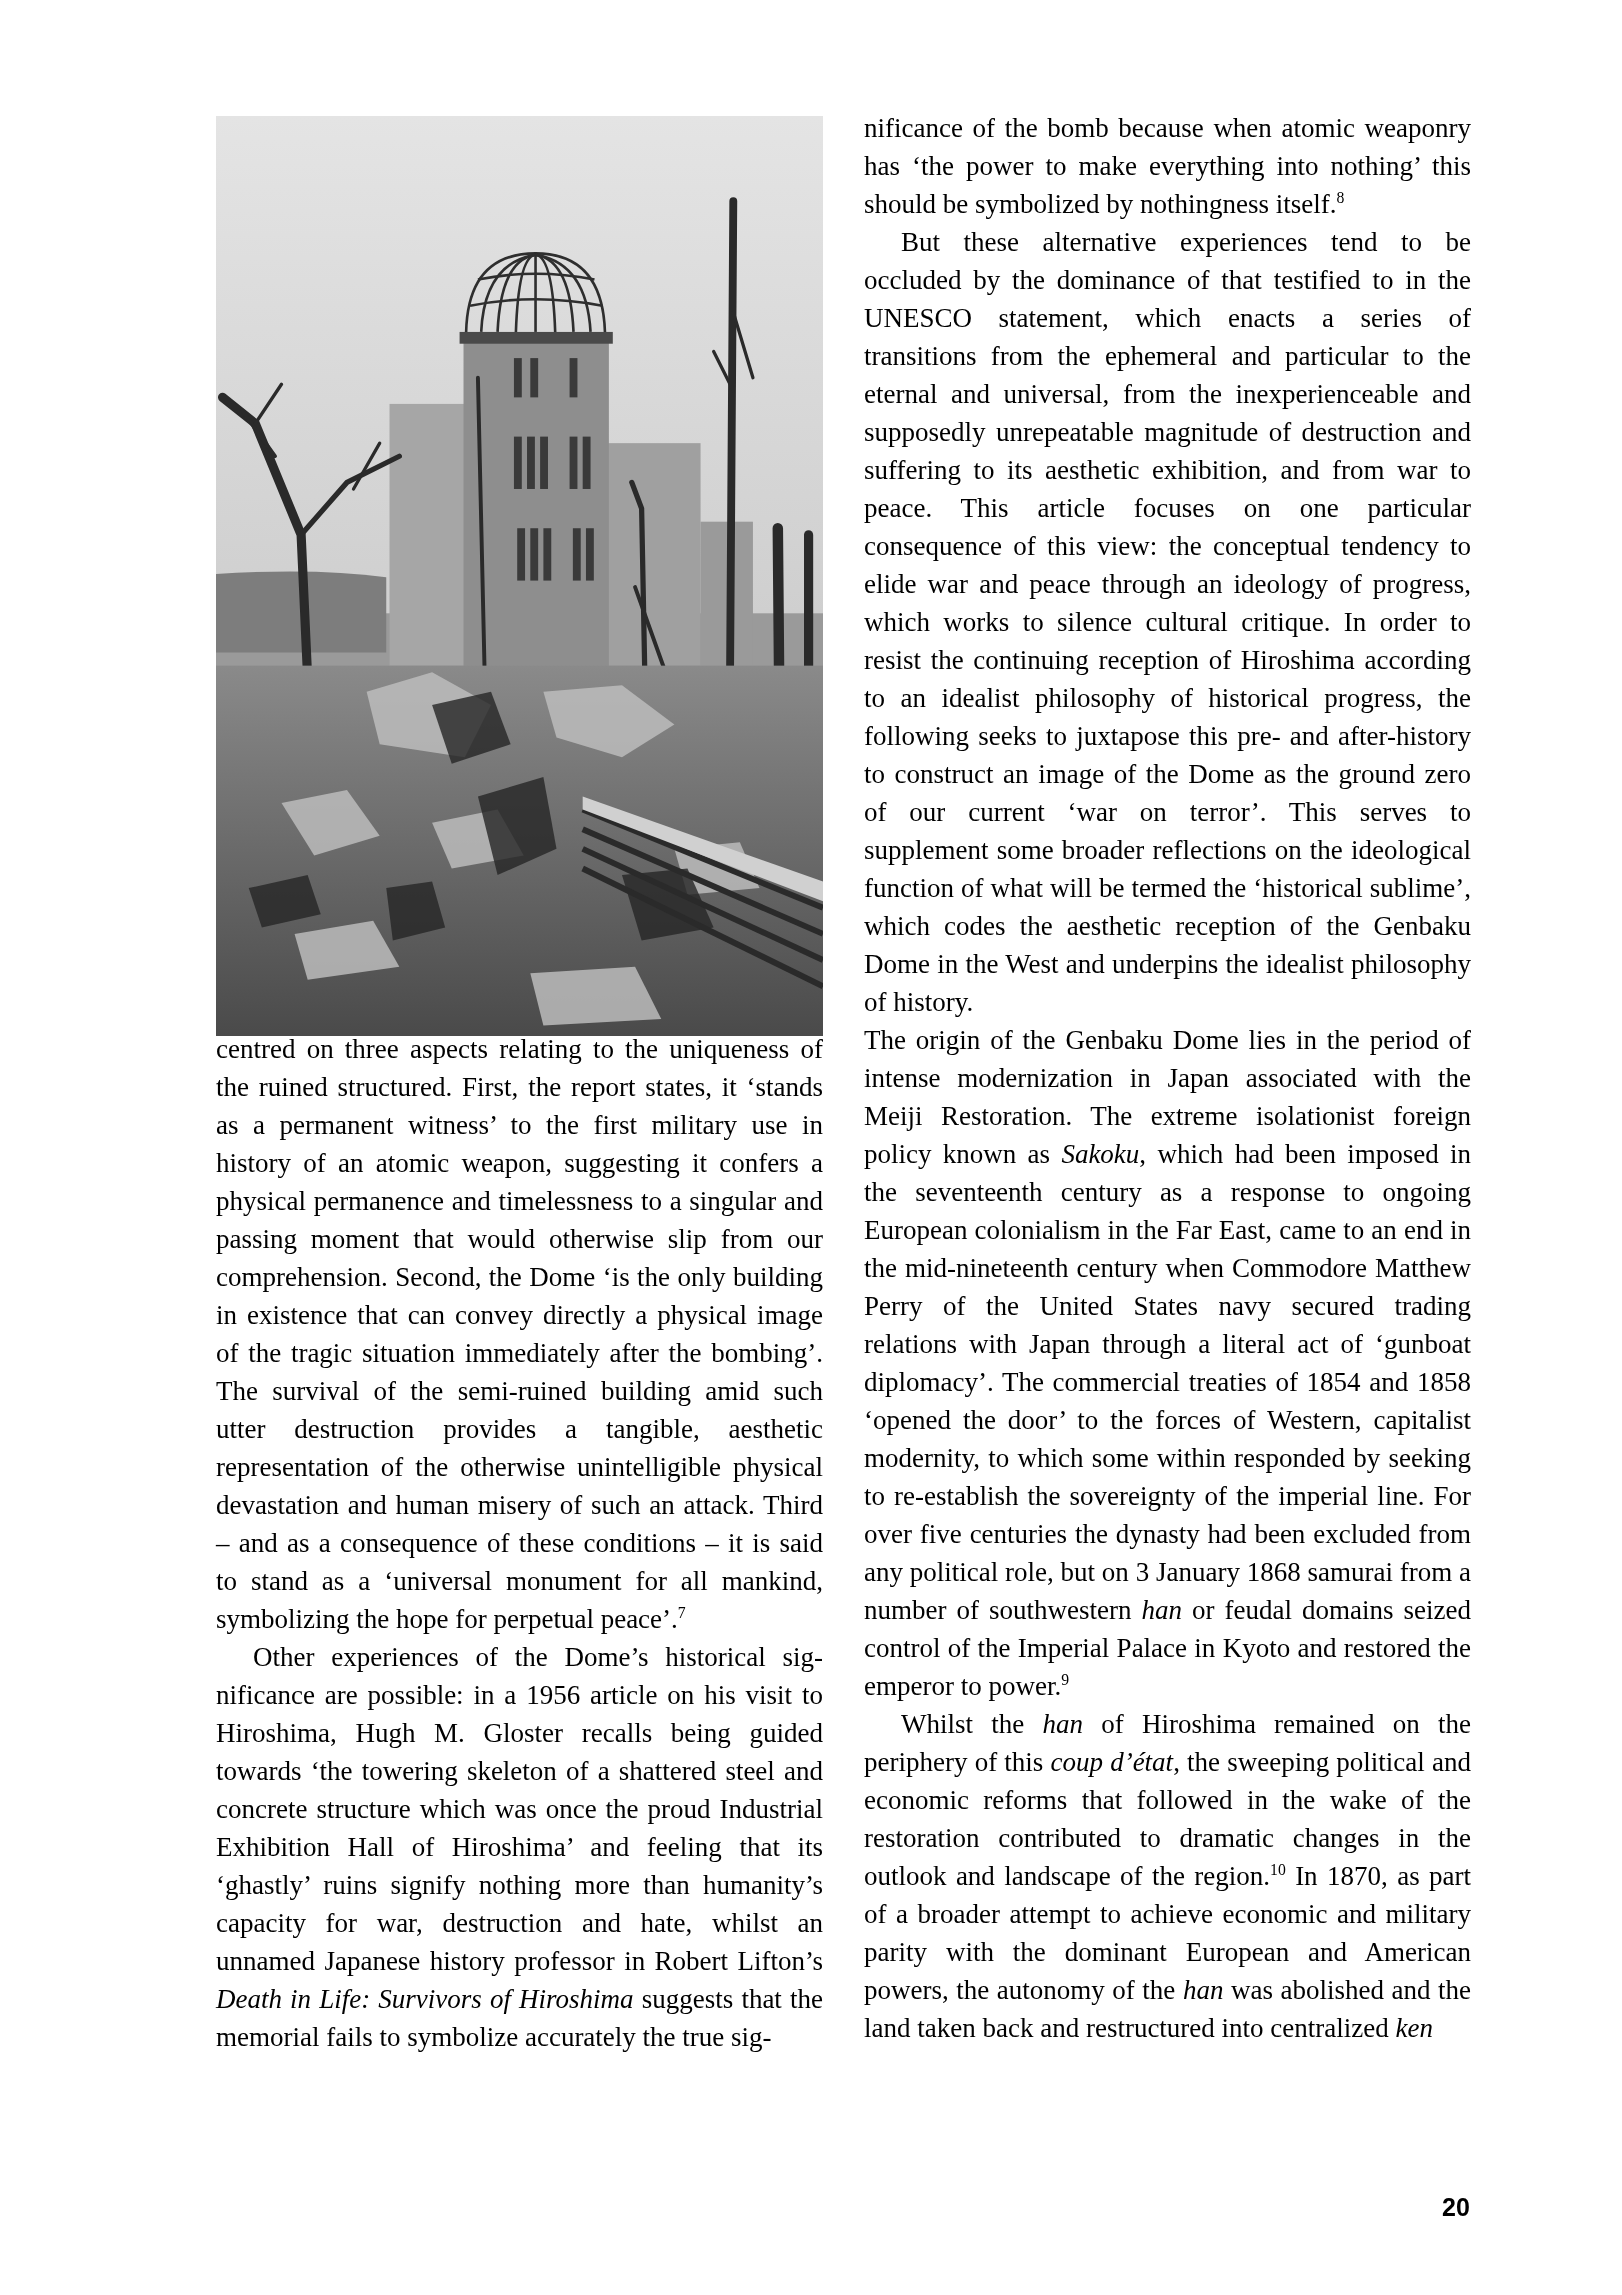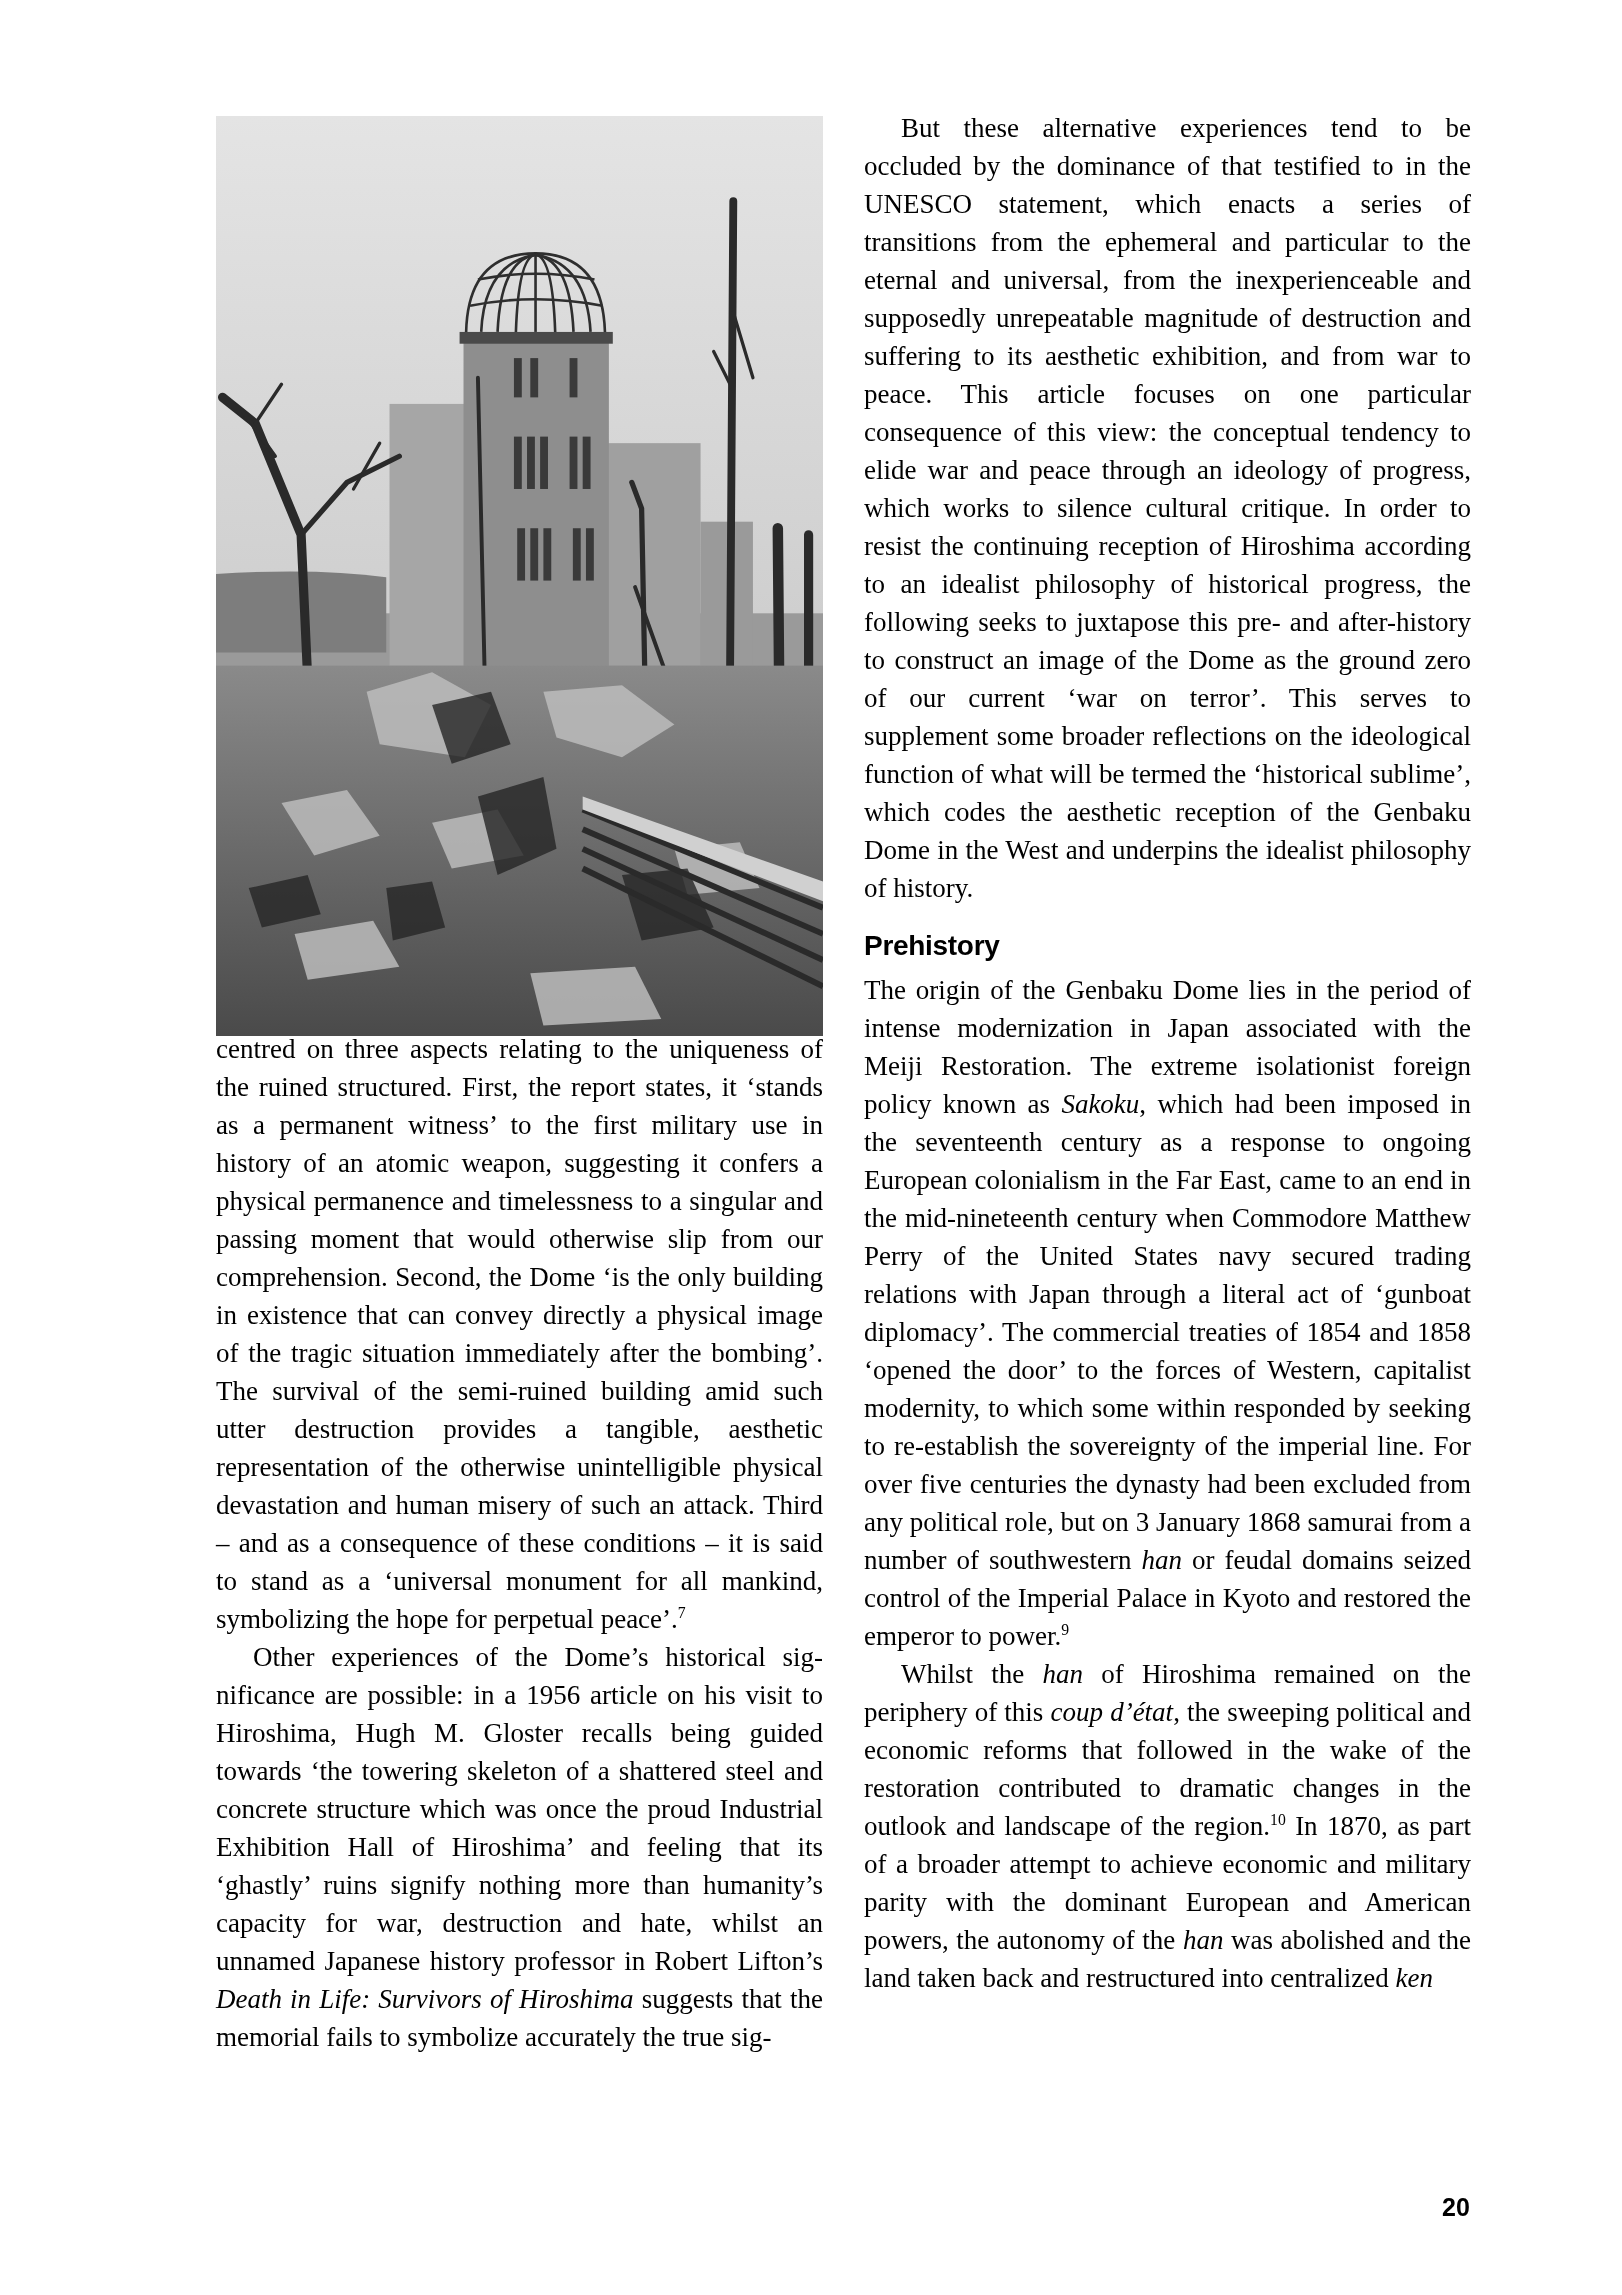--- a/index.html
+++ b/index.html
@@ -137,23 +137,23 @@
       <polygon points="560,1040 927,1170 927,1200 560,1060" fill="#d0d0d0"></polygon>
     </svg>
   </div>
 
   <div class="col col-left">
     <p class="last"><span>centred on three aspects relating to the uniqueness of the ruined structured. First, the report states, it ‘stands as a permanent witness’ to the first military use in history of an atomic weapon, suggesting it confers a physical permanence and timelessness to a singular and passing moment that would otherwise slip from our comprehension. Second, the Dome ‘is the only building in existence that can convey directly a physical image of the tragic situation immediately after the bombing’. The survival of the semi-ruined building amid such utter destruction provides a tangible, aesthetic representation of the otherwise unintelligible physical devastation and human misery of such an attack. Third – and as a consequence of these conditions – it is said to stand as a ‘universal monument for all mankind, symbolizing the hope for perpetual peace’.</span><sup>7</sup></p>
     <p class="indent"><span>Other experiences of the Dome’s historical sig­nificance are possible: in a 1956 article on his visit to Hiroshima, Hugh M. Gloster recalls being guided towards ‘the towering skeleton of a shattered steel and concrete structure which was once the proud Industrial Exhibition Hall of Hiroshima’ and feeling that its ‘ghastly’ ruins signify nothing more than humani­ty’s capacity for war, destruction and hate, whilst an unnamed Japanese history professor in Robert Lifton’s </span><em>Death in Life: Survivors of Hiroshima</em><span> suggests that the memorial fails to symbolize accurately the true sig-</span></p>
   </div>
 
   <div class="col col-right">
+    <p class="last"><span>nificance of the bomb because when atomic weaponry has ‘the power to make everything into nothing’ this should be symbolized by nothingness itself.</span><sup>8</sup></p>
     <p class="indent last">But these alternative experiences tend to be occluded by the dominance of that testified to in the UNESCO statement, which enacts a series of transitions from the ephemeral and particular to the eternal and universal, from the inexperienceable and supposedly unrepeatable magnitude of destruction and suffering to its aesthetic exhibition, and from war to peace. This article focuses on one particular consequence of this view: the con­ceptual tendency to elide war and peace through an ideology of progress, which works to silence cultural critique. In order to resist the continuing reception of Hiroshima according to an idealist philosophy of historical progress, the following seeks to juxtapose this pre- and after-history to construct an image of the Dome as the ground zero of our current ‘war on terror’. This serves to supplement some broader reflections on the ideological function of what will be termed the ‘historical sublime’, which codes the aesthetic recep­tion of the Genbaku Dome in the West and underpins the idealist philosophy of history.</p>
 
-    <div class="section-heading">Prehistory</div>
 
     <p class="last"><span>The origin of the Genbaku Dome lies in the period of intense modernization in Japan associated with the Meiji Restoration. The extreme isolationist foreign policy known as </span><em>Sakoku</em><span>, which had been imposed in the seventeenth century as a response to ongoing European colonialism in the Far East, came to an end in the mid-nineteenth century when Commodore Matthew Perry of the United States navy secured trading relations with Japan through a literal act of ‘gunboat diplomacy’. The commercial treaties of 1854 and 1858 ‘opened the door’ to the forces of Western, capitalist modernity, to which some within responded by seeking to re-establish the sovereignty of the impe­rial line. For over five centuries the dynasty had been excluded from any political role, but on 3 January 1868 samurai from a number of southwestern </span><em>han</em><span> or feudal domains seized control of the Imperial Palace in Kyoto and restored the emperor to power.</span><sup>9</sup></p>
     <p class="indent"><span>Whilst the </span><em>han</em><span> of Hiroshima remained on the periphery of this </span><em>coup d’état</em><span>, the sweeping political and economic reforms that followed in the wake of the restoration contributed to dramatic changes in the outlook and landscape of the region.</span><sup>10</sup><span> In 1870, as part of a broader attempt to achieve economic and military parity with the dominant European and American powers, the autonomy of the </span><em>han</em><span> was abolished and the land taken back and restructured into centralized </span><em>ken</em></p>
   </div>
 
   <div class="page-number">20</div>
 </div>
 
 
 </body></html>

